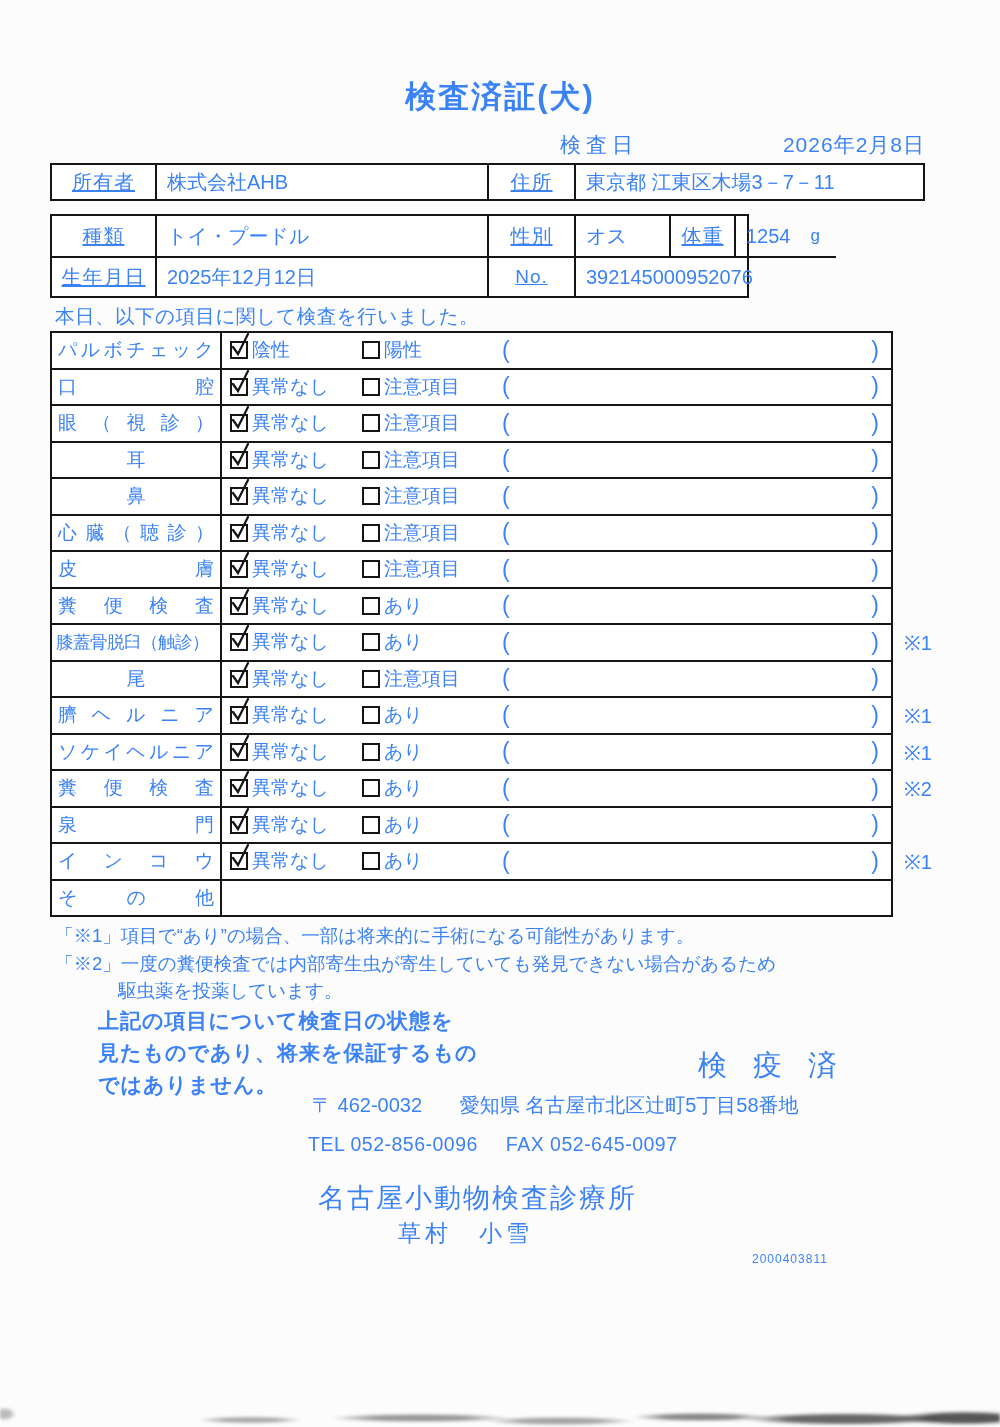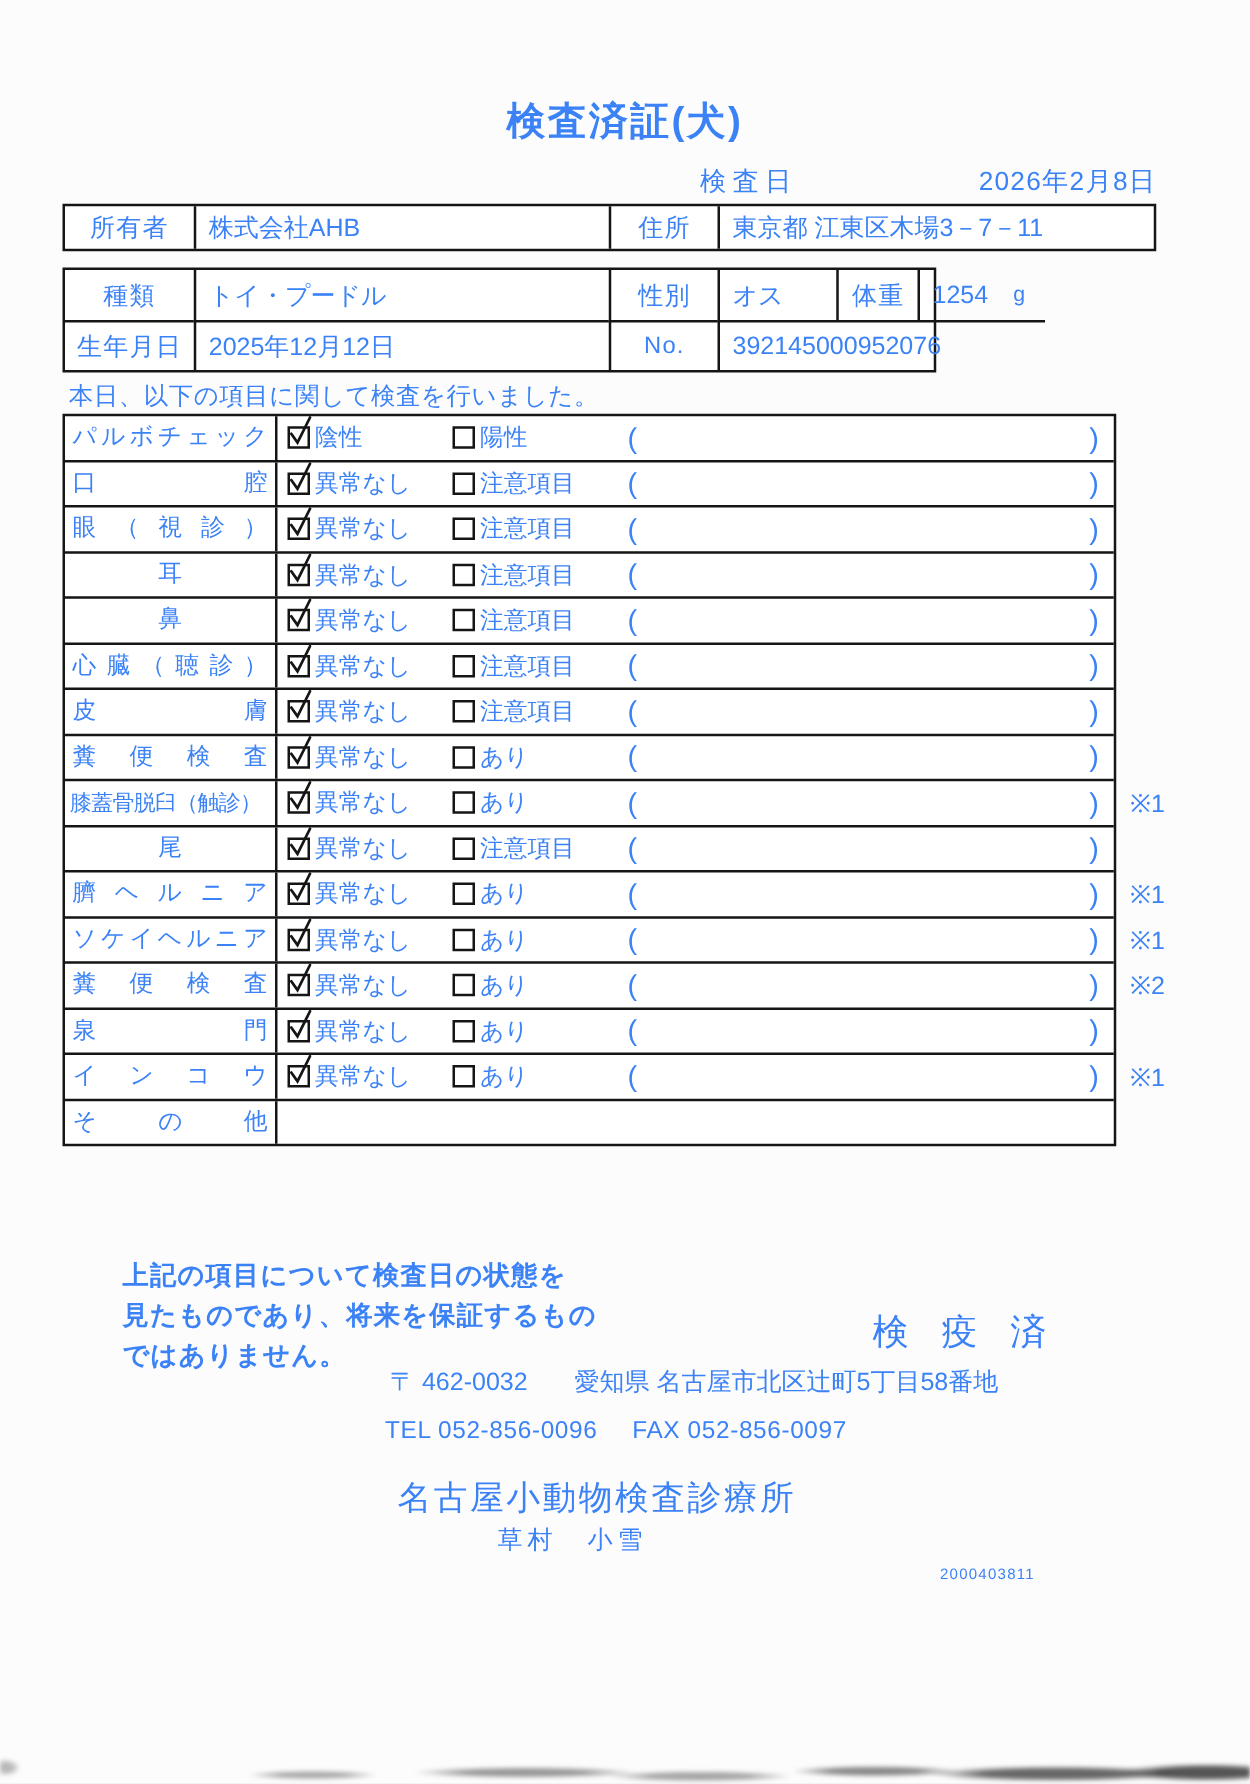--- a/index.html
+++ b/index.html
@@ -13,21 +13,21 @@
   .date-label{position:absolute;left:510px;letter-spacing:5px;}
   .date-value{position:absolute;right:0;letter-spacing:1px;}
 
   .tbl{position:absolute;left:50px;border:2px solid #151515;box-sizing:border-box;background:#fff;}
   .tableA{top:163px;width:875px;height:38px;display:grid;grid-template-columns:103px 332px 87px 1fr;}
   .tableB{top:214px;width:699px;height:84px;display:grid;
           grid-template-columns:103px 332px 87px 95px 65px 1fr;grid-template-rows:1fr 1fr;}
   .cell{display:flex;align-items:center;font-size:20px;box-sizing:border-box;
         border-left:2px solid #151515;padding:0 10px;white-space:nowrap;}
   .cell.nb{border-left:none;}
-  .cell.lab{justify-content:center;padding:0;letter-spacing:1px;}
+  .cell.lab{justify-content:center;padding:0;letter-spacing:1px;text-decoration:underline;}
   .cell.bt{border-top:2px solid #151515;}
   .cell.weight{justify-content:flex-end;padding-right:16px;}
   .weight-unit{font-size:17px;margin-left:20px;}
   .cell.no-lab{font-size:19px;}
   .span3{grid-column:4 / 7;}
 
   .intro{position:absolute;top:303px;left:55px;font-size:19.5px;letter-spacing:0.5px;}
 
   .main-table{position:absolute;top:331px;left:50px;width:843px;height:586px;
               border:2px solid #151515;box-sizing:border-box;background:#fff;}
@@ -56,21 +56,21 @@
   .disclaimer{position:absolute;top:1005px;left:58px;font-size:21px;font-weight:bold;
               line-height:32px;letter-spacing:1px;margin-left:40px;}
 
   .stamp{position:absolute;top:1046px;left:698px;font-size:29px;letter-spacing:9px;white-space:nowrap;}
 
   .postal-line{position:absolute;top:1092px;left:312px;font-size:20px;white-space:nowrap;}
   .postal-line .addr{margin-left:32px;}
   .tel-line{position:absolute;top:1133px;left:308px;font-size:19.5px;letter-spacing:0.5px;white-space:nowrap;}
   .tel-line .fax{margin-left:22px;}
   .clinic-name{position:absolute;top:1180px;left:318px;font-size:27px;letter-spacing:2px;}
-  .vet-name{position:absolute;top:1218px;left:398px;font-size:20px;letter-spacing:4px;font-family:Liberation Mono, monospace;}
+  .vet-name{position:absolute;top:1218px;left:398px;font-size:23px;letter-spacing:4px;font-family:Liberation Mono, monospace;}
   .serial{position:absolute;top:1252px;left:752px;font-size:12px;letter-spacing:1px;}
 
   .scan-artifact{position:absolute;left:0;right:0;bottom:0;height:22px;filter:blur(1.6px);
     background:
       radial-gradient(ellipse 70px 5px at 250px 15px, rgba(90,90,90,.5) 40%, transparent 75%),
       radial-gradient(ellipse 120px 6px at 420px 13px, rgba(70,70,70,.55) 40%, transparent 75%),
       radial-gradient(ellipse 100px 6px at 560px 16px, rgba(80,80,80,.5) 40%, transparent 75%),
       radial-gradient(ellipse 90px 6px at 700px 12px, rgba(60,60,60,.6) 40%, transparent 75%),
       radial-gradient(ellipse 130px 8px at 845px 14px, rgba(40,40,40,.7) 45%, transparent 78%),
       radial-gradient(ellipse 85px 9px at 965px 13px, rgba(30,30,30,.75) 45%, transparent 80%),
@@ -429,37 +429,42 @@
       <div class="mnote">※1</div>
     </div>
 
     <div class="mrow">
       <div class="mlabel justify">その他</div>
       <div class="mbody"></div>
       <div class="mnote"></div>
     </div>
   </div>
 
+  <div class="notes">
+    <span>「※1」項目で“あり”の場合、一部は将来的に手術になる可能性があります。</span><br>
+    <span>「※2」一度の糞便検査では内部寄生虫が寄生していても発見できない場合があるため</span>
+    <span class="indent">駆虫薬を投薬しています。</span>
+  </div>
 
   <div class="disclaimer">
     <span>上記の項目について検査日の状態を</span><br>
     <span>見たものであり、将来を保証するもの</span><br>
     <span>ではありません。</span>
   </div>
 
   <div class="stamp">検 疫 済</div>
 
   <div class="postal-line">
     <span>〒 462-0032</span>
     <span class="addr">愛知県 名古屋市北区辻町5丁目58番地</span>
   </div>
 
   <div class="tel-line">
     <span>TEL 052-856-0096</span>
-    <span class="fax">FAX 052-856-0097</span>
+    <span class="fax">FAX 052-645-0097</span>
   </div>
 
   <div class="clinic-name">名古屋小動物検査診療所</div>
   <div class="vet-name">草村　小雪</div>
   <div class="serial">2000403811</div>
 
   <div class="scan-artifact"></div>
 
 </div>
 

